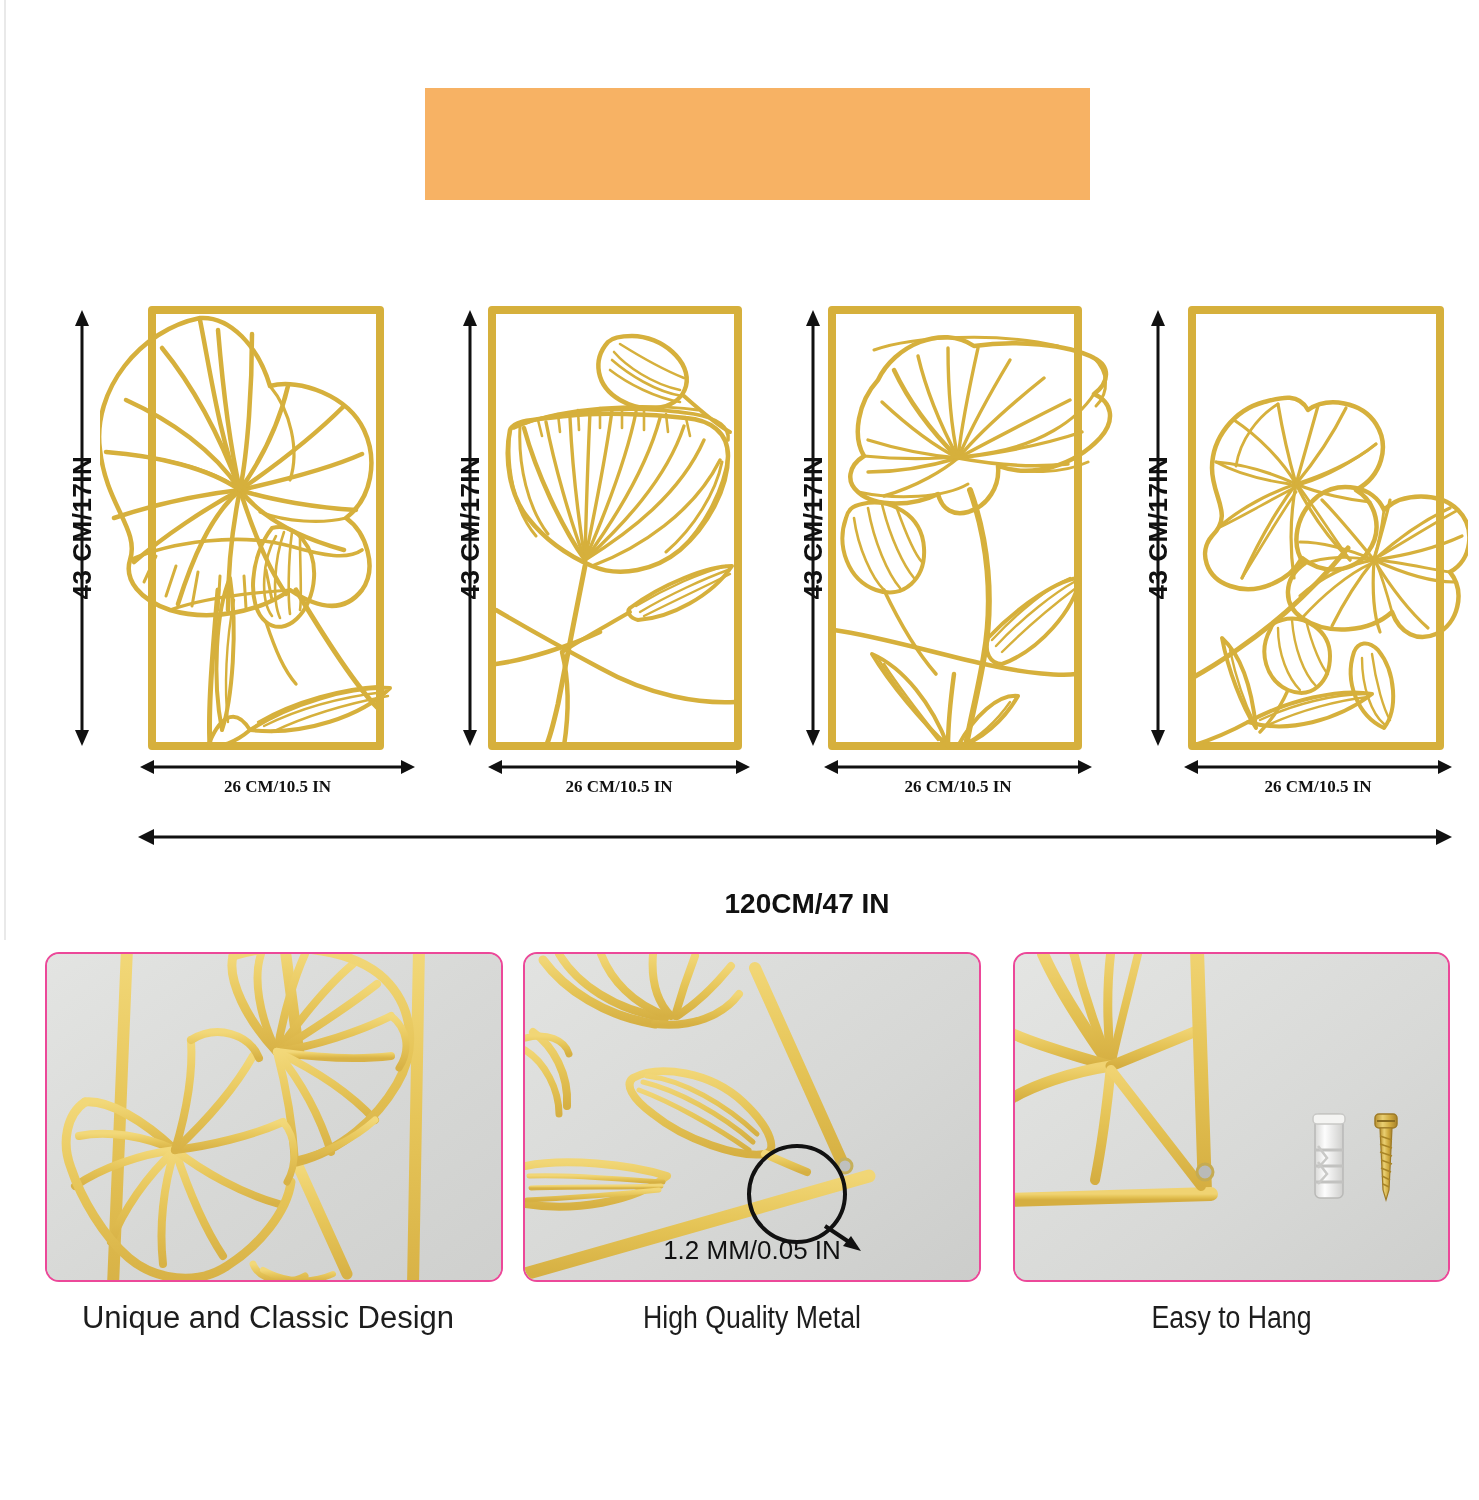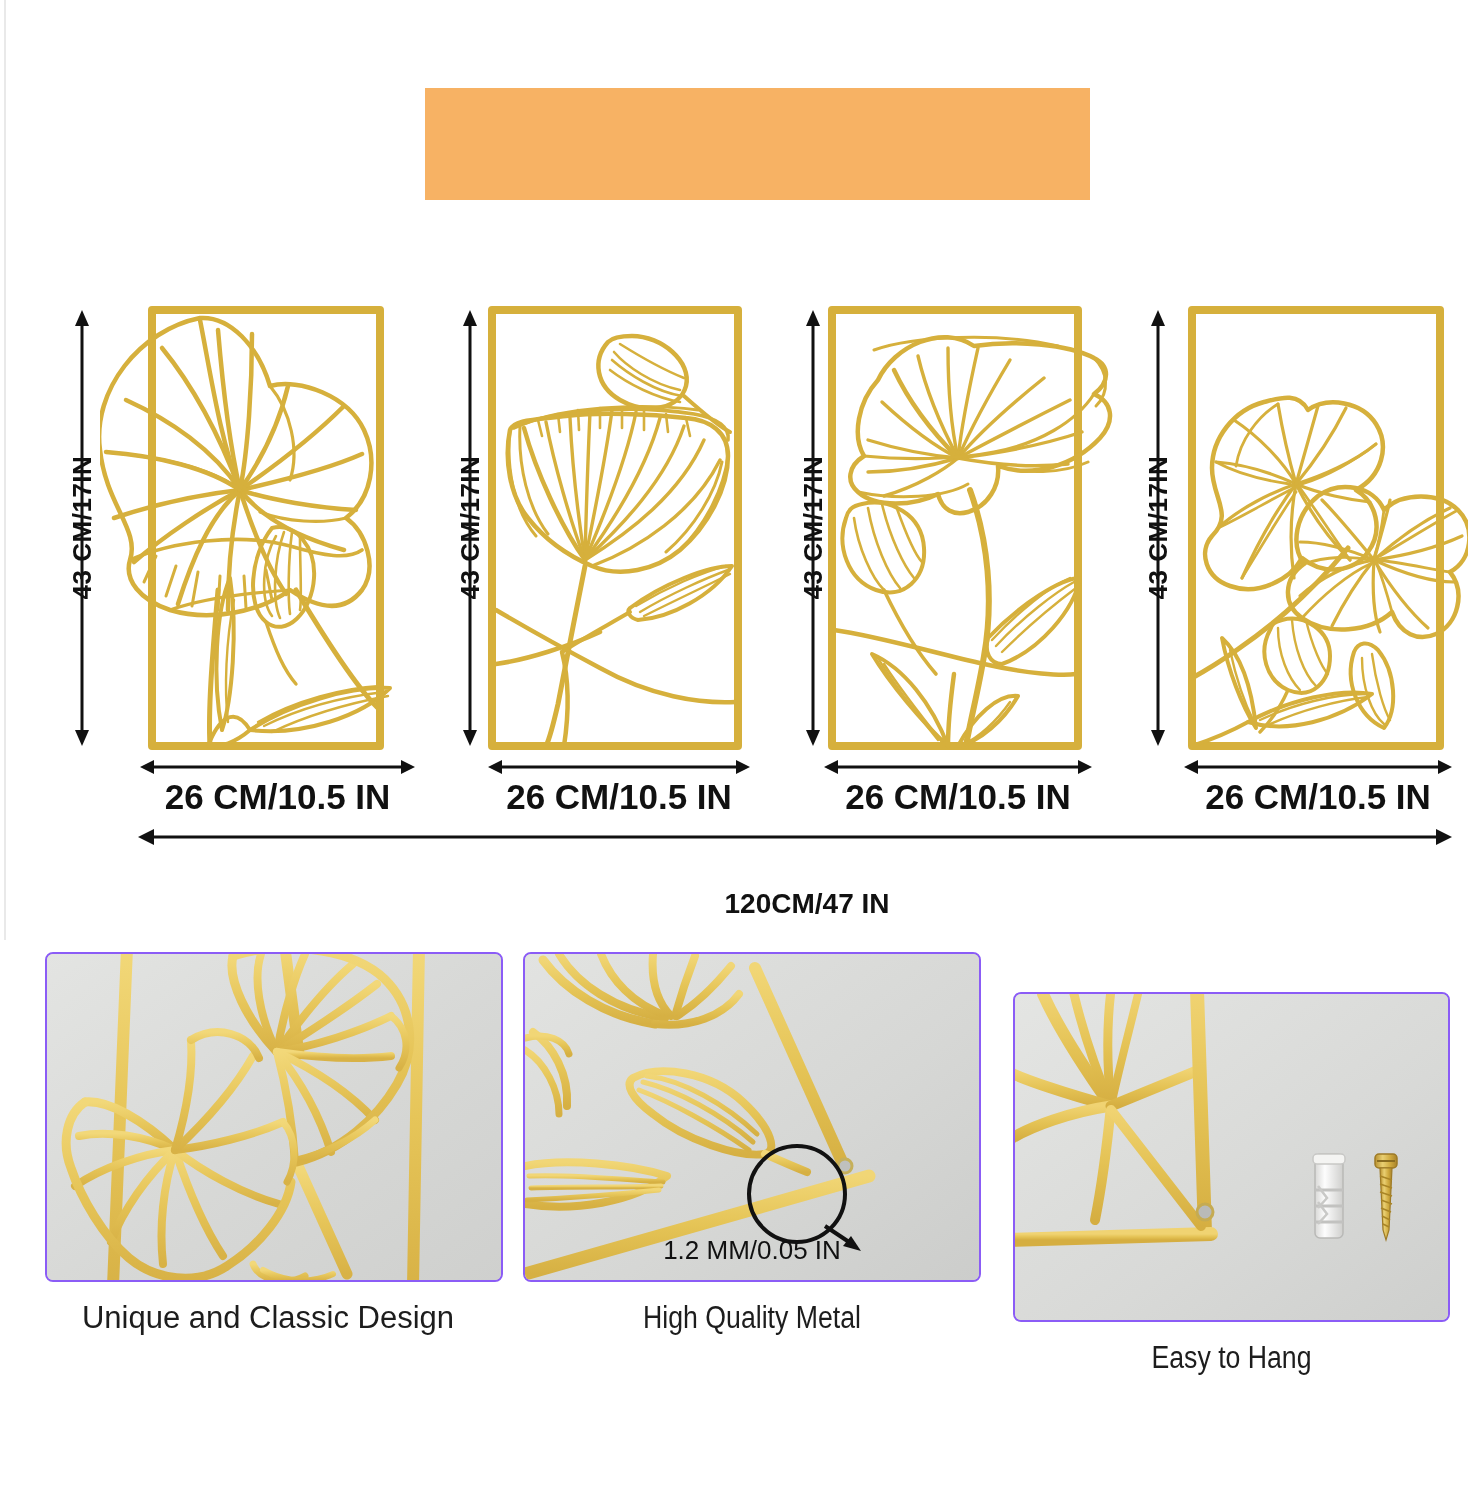--- a/index.html
+++ b/index.html
@@ -48,41 +48,42 @@
     letter-spacing:.5px;
     white-space:nowrap;
   }
 
   
   .hdim{position:absolute;height:60px;}
   .hdim svg{position:absolute;left:0;top:0;}
   .hdim .hlabel{
     position:absolute;left:0;top:22px;width:100%;
     text-align:center;
-    font-size:35px;font-weight:bold;color:#111;
+    font-size:17px;font-weight:bold;color:#111;
     white-space:nowrap;
+    font-family:Liberation Serif, serif;
   }
 
   
   .totaldim{position:absolute;left:138px;top:565px;width:1314px;height:70px;}
   .totaldim svg{position:absolute;left:0;top:0;}
   .totaldim .tlabel{
     position:absolute;left:12px;top:24px;width:100%;
     text-align:center;font-size:28px;font-weight:bold;color:#111;
     white-space:nowrap;
     margin-top:39px;
   }
 
   
   .features{position:absolute;left:0;top:952px;width:1479px;height:420px;}
   .feature{position:absolute;top:0;}
   .photo{
     position:relative;
-    border:2px solid #8b5cf6;
-    border-radius:8px;
+    border:2px solid #ec4899;
+    border-radius:14px;
     overflow:hidden;
     background:#d8d9d7;
     box-sizing:border-box;
   }
   .photo svg{display:block;}
   .caption{
     position:absolute;left:0;width:100%;
     top:348px;
     text-align:center;
     font-size:31px;
@@ -617,21 +618,21 @@
 
           <circle cx="272" cy="240" r="48" fill="none" stroke="#111" stroke-width="4"></circle>
           <line x1="300" y1="272" x2="330" y2="292" stroke="#111" stroke-width="4"></line>
           <polygon points="336,297 318,292 326,282" fill="#111"></polygon>
         </svg>
         <div style="position:absolute;left:0;bottom:14px;width:100%;text-align:center;font-size:26px;font-weight:400;color:#111;white-space:nowrap;">1.2 MM/0.05 IN</div>
       </div>
       <div class="caption cond">High Quality Metal</div>
     </div>
 
-    <div class="feature" style="left:1013px;width:437px;margin-top:40px;">
+    <div class="feature" style="left:1013px;width:437px;">
       <div class="photo" style="width:437px;height:330px;">
         <svg width="433" height="326" viewBox="0 0 433 326">
           <defs>
             <linearGradient id="wall3" x1="0" y1="0" x2="1" y2="1">
               <stop offset="0%" stop-color="#e4e5e3"></stop>
               <stop offset="60%" stop-color="#d8d9d7"></stop>
               <stop offset="100%" stop-color="#cecfcd"></stop>
             </linearGradient>
             <linearGradient id="gold3" x1="0" y1="0" x2="0" y2="1">
               <stop offset="0%" stop-color="#f0d372"></stop>

